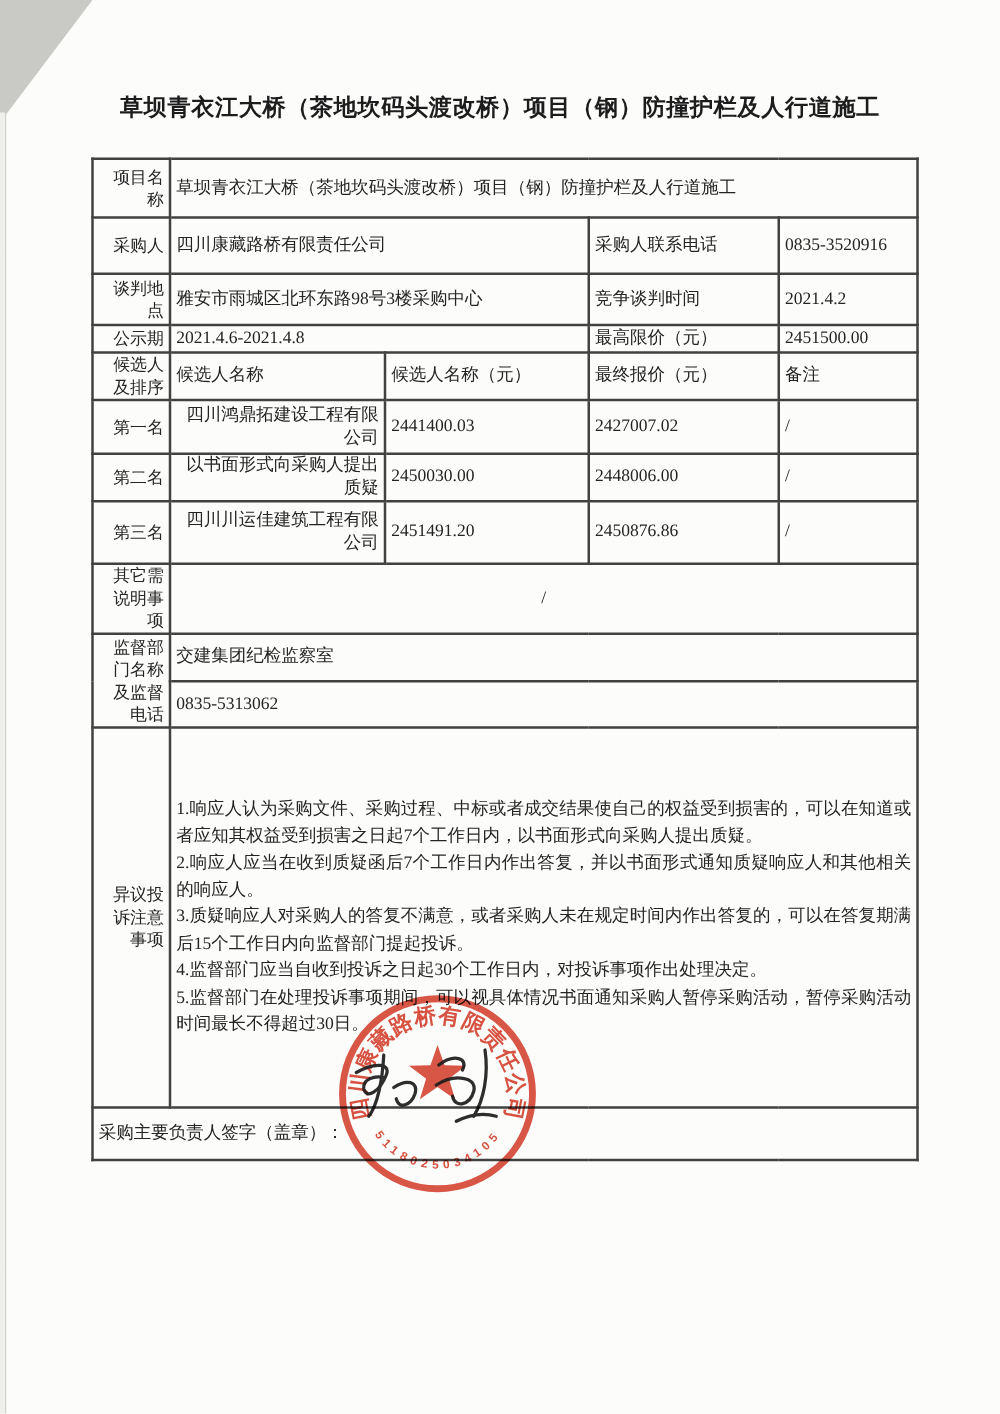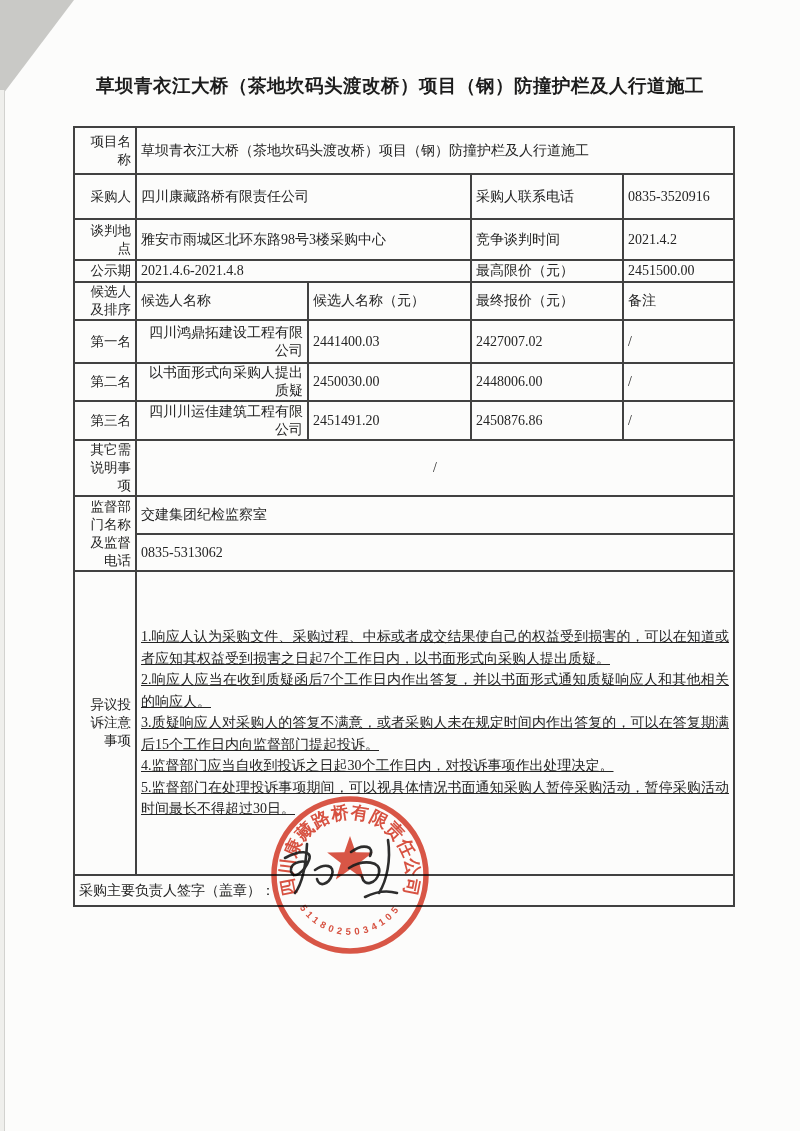--- a/index.html
+++ b/index.html
@@ -39,25 +39,25 @@
     vertical-align:middle;
     padding:0 4px;
     line-height:18px;
     overflow:hidden;
   }
   td.lab{font-size:13.5px;padding:0 2px 0 3px;text-align:right;line-height:17px;}
   td.ctr{}
   td.lft{text-align:left;padding-left:6px;}
   td.name{text-align:right;padding:0 14px 0 6px;}
   tr.r1{height:47px}tr.r2{height:45px}tr.r3{height:41px}tr.r4{height:22px}
-  tr.r5{height:37px}tr.r6{height:43px}tr.r7{height:38px}tr.r8{height:39px}
+  tr.r5{height:37px}tr.r6{height:43px}tr.r7{height:38px}tr.r8{height:50px}
   tr.r9{height:40px}tr.r10a{height:38px}tr.r10b{height:37px}
-  tr.r11{height:304px}tr.r12{height:31px}
+  tr.r11{height:304px}tr.r12{height:42px}
   td.slash-wide{text-align:center;padding-right:100px;}
-  td.objection-cell{padding:0 8px 0 6px;vertical-align:middle;text-decoration:underline;}
+  td.objection-cell{padding:0 8px 0 6px;vertical-align:middle;}
   .objection-cell p{margin:0;text-align:justify;line-height:21.5px;font-size:14px;}
   
   .seal-wrap{
     position:absolute;left:255px;top:780px;width:190px;height:190px;
     mix-blend-mode:multiply;pointer-events:none;
   }
 </style>
 </head>
 <body>
 

